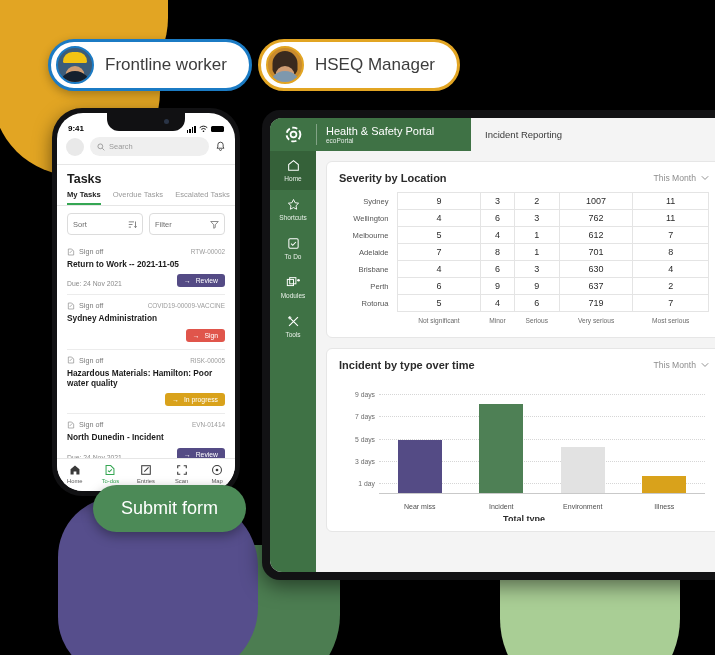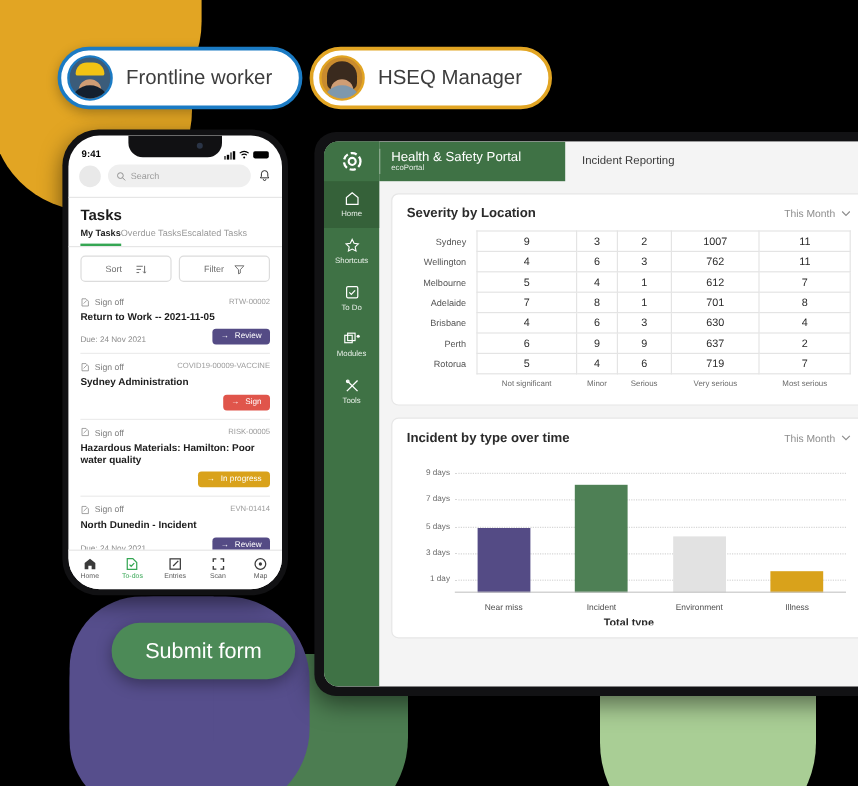--- a/index.html
+++ b/index.html
@@ -130,30 +130,30 @@
   .ph-search {
     flex: 1; height: 19px; border-radius: 10px; background: #efefef;
     display: flex; align-items: center; gap: 4px; padding: 0 7px;
     font-size: 7.5px; color: #9b9b9b;
   }
   .ph-bell { flex: 0 0 auto; }
 
   .ph-divider { height: 1px; background: #e6e6e6; }
   .ph-title { font-size: 12.5px; font-weight: bold; color: #1c1c1c;
     padding: 7px 10px 4px 10px; }
-  .ph-tabs { display: flex; padding: 0 10px; }
+  .ph-tabs { display: flex; gap: 12px; padding: 0 10px; }
   .ph-tab { font-size: 7.6px; color: #9a9a9a; padding-bottom: 4px;
     border-bottom: 2px solid transparent; white-space: nowrap; }
   .ph-tab.active { color: #1c1c1c; font-weight: bold; border-bottom-color: #35A653; }
 
   .ph-controls { display: flex; gap: 6px; padding: 7px 10px 6px 10px; }
   .ph-ctl {
     flex: 1; height: 22px; border: 1px solid #dcdcdc; border-radius: 4px;
     display: flex; align-items: center; justify-content: space-between;
-    padding: 0 20px; font-size: 7.5px; color: #6d6d6d; background:#fff;
+    padding: 0 5px; font-size: 7.5px; color: #6d6d6d; background:#fff;
   }
   .ph-list { flex: 1; overflow: hidden; padding: 0 10px; }
   .task-card {
     border-bottom: 1px solid #ececec; padding: 6px 0 7px 0; position: relative;
   }
   .task-top { display: flex; align-items: center; justify-content: space-between; }
   .task-type { display: flex; align-items: center; gap: 4px;
     font-size: 7.2px; color: #7b7b7b; }
   .task-ref { font-size: 6.4px; color: #9b9b9b; }
   .task-name { font-size: 8.3px; font-weight: bold; color: #1c1c1c;
@@ -244,21 +244,21 @@
   .bar-col { width: 22%; display: flex; justify-content: center; }
   .bar { width: 44px; }
   .xlabels { position: absolute; left: 40px; right: 4px; bottom: 4px;
     display: flex; justify-content: space-around; }
   .xlab { width: 22%; text-align: center; font-size: 7px; color: #4f4f4f; }
   .cut-text { text-align: center; font-size: 9px; color: #2b2b2b;
     font-weight: bold; height: 7px; overflow: hidden; }
 
   
   .submit-btn {
-    position: absolute; left: 93px; top: 519px;
+    position: absolute; left: 93px; top: 485px;
     background: #4C8A57; color: #fff; border-radius: 30px;
     padding: 13px 28px; font-size: 18px; border: none;
     box-shadow: 0 4px 12px rgba(0,0,0,.35);
   }
 </style>
 </head>
 <body>
 
 <div class="stage">
 

